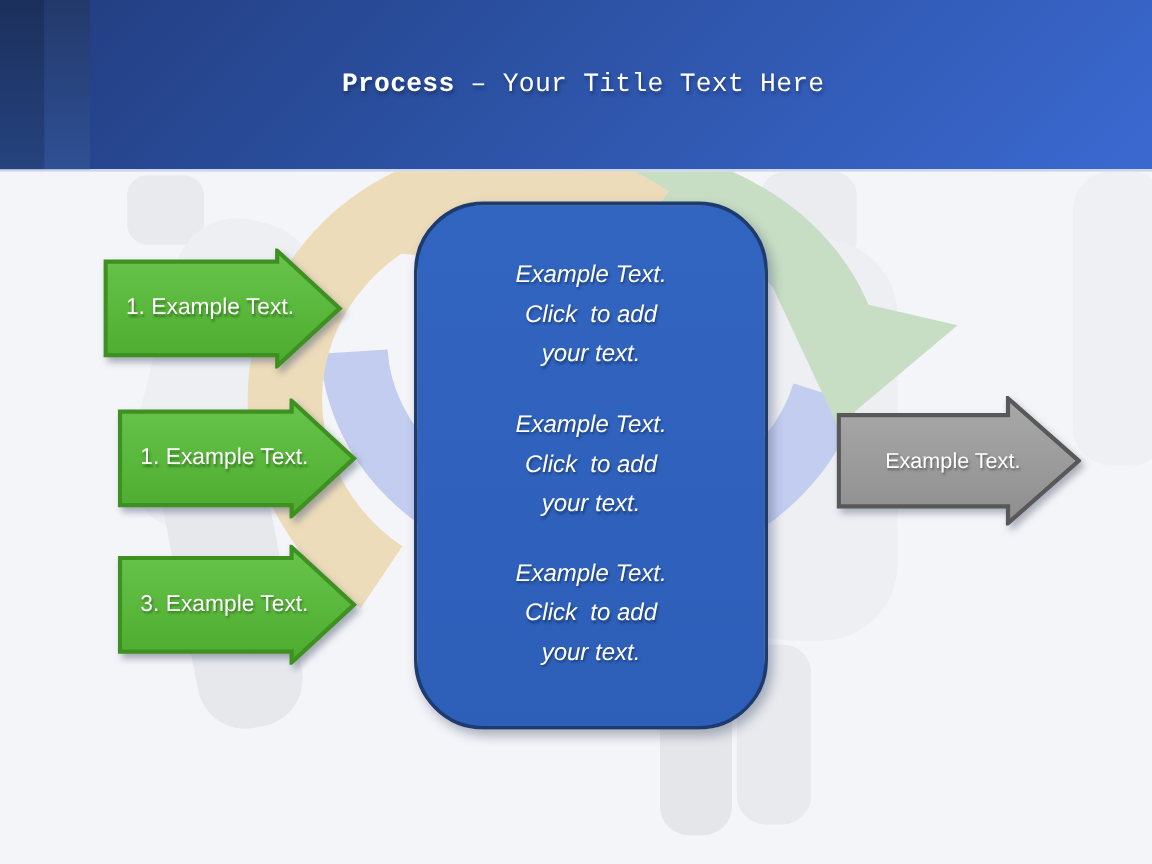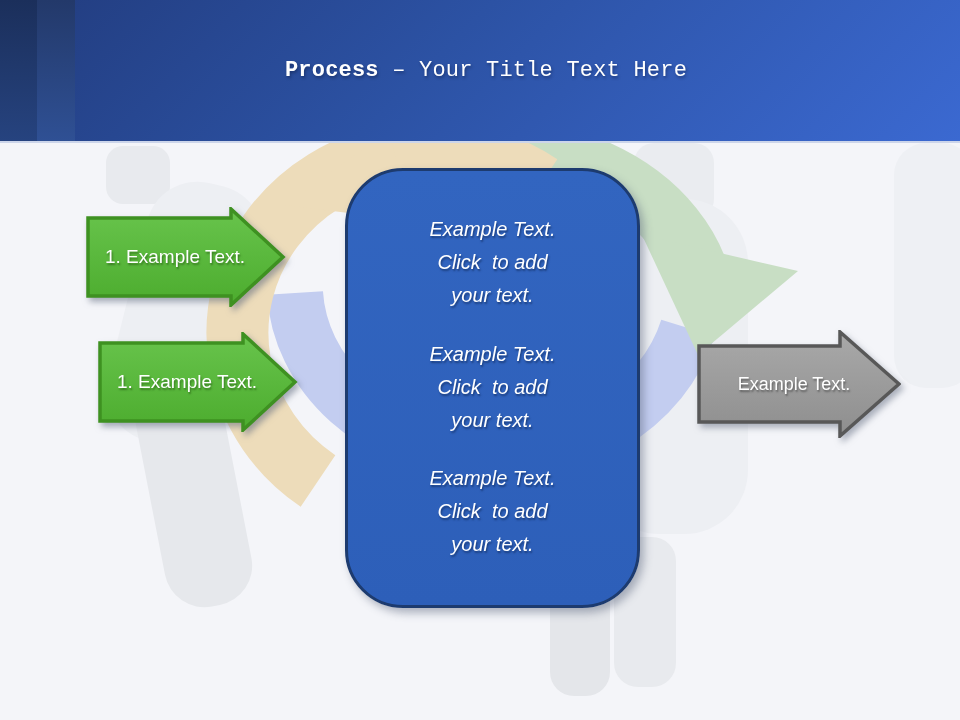--- a/index.html
+++ b/index.html
@@ -133,20 +133,26 @@
     <span class="step-label">1. Example Text.</span>
   </div>
 
   <div class="step p2">
     <svg viewBox="0 0 200 100">
       <polygon points="2,11 145,11 145,2 197,50 145,98 145,89 2,89" fill="url(#gradGreen)" stroke="var(--step_green_border)" stroke-width="3.5"></polygon>
     </svg>
     <span class="step-label">1. Example Text.</span>
   </div>
 
+  <div class="step p3">
+    <svg viewBox="0 0 200 100">
+      <polygon points="2,11 145,11 145,2 197,50 145,98 145,89 2,89" fill="url(#gradGreen)" stroke="var(--step_green_border)" stroke-width="3.5"></polygon>
+    </svg>
+    <span class="step-label">3. Example Text.</span>
+  </div>
 
   <div class="panel">
     <p>Example Text.
 Click &nbsp;to add
 your text.</p>
     <p>Example Text.
 Click &nbsp;to add
 your text.</p>
     <p>Example Text.
 Click &nbsp;to add

